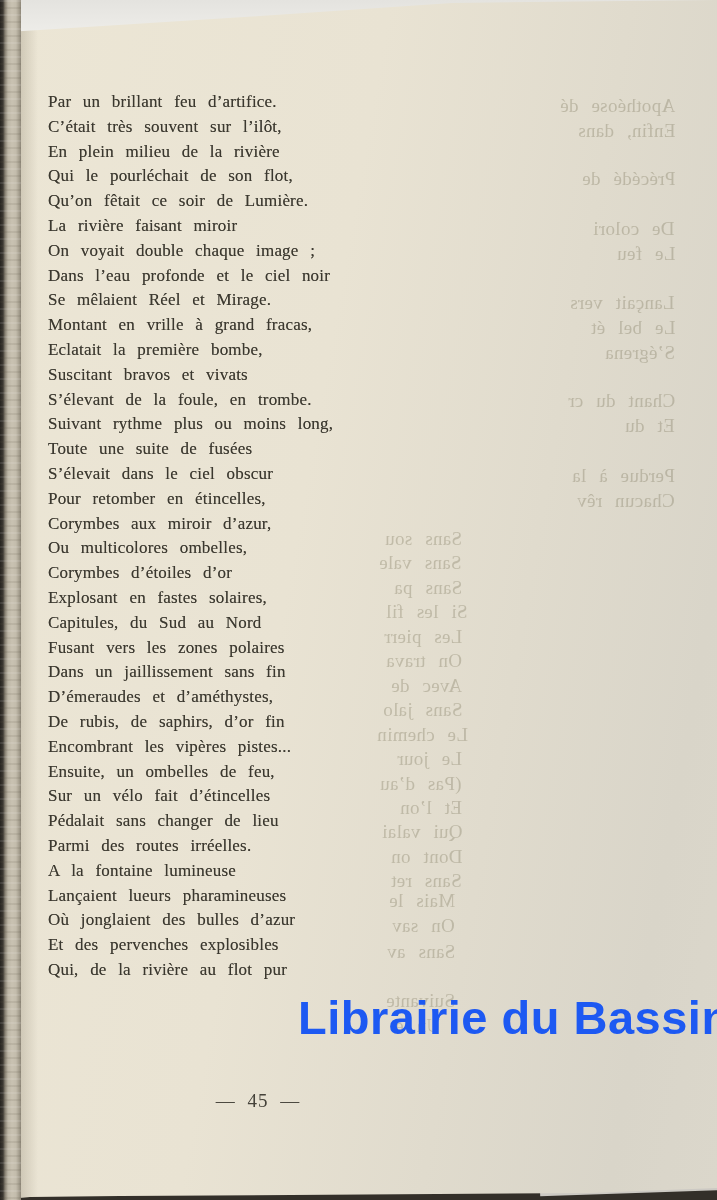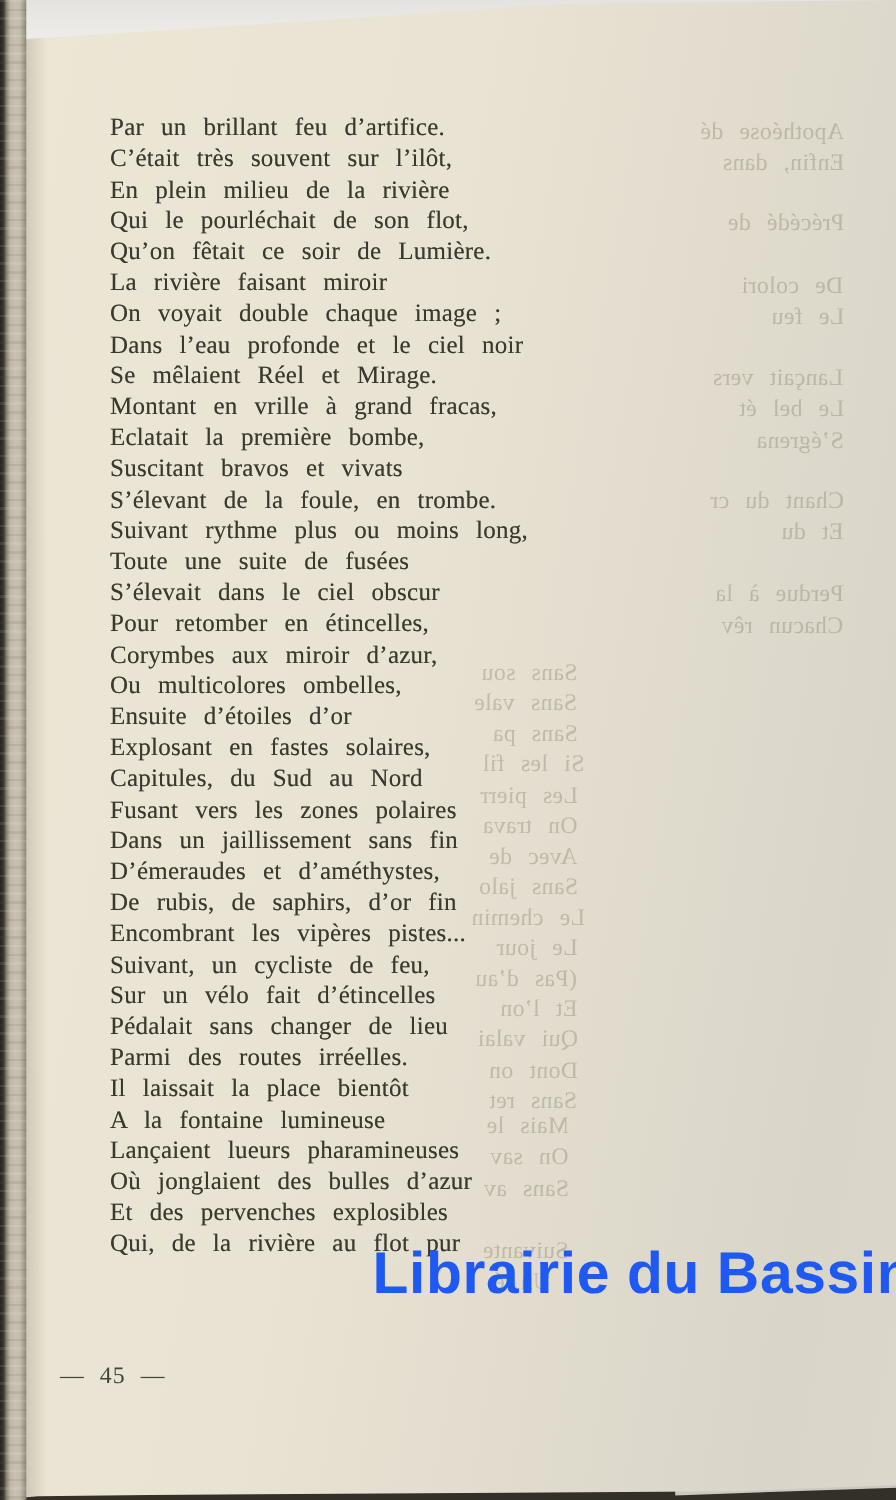--- a/index.html
+++ b/index.html
@@ -44,30 +44,29 @@
   }
   .edge-strip::after{
     content:"";position:absolute;inset:0;
     background:repeating-linear-gradient(to bottom,
       rgba(255,255,255,0.10) 0 2px,rgba(0,0,0,0) 2px 7px,
       rgba(90,82,66,0.12) 7px 9px,rgba(0,0,0,0) 9px 14px);
   }
 
   .poem{
     position:absolute;left:48px;top:90px;width:420px;z-index:5;
-    font-size:20px;color:#3b382f;
+    font-size:17px;color:#3b382f;
     letter-spacing:0.2px;word-spacing:0.42em;
     text-shadow:0 0 0.5px rgba(59,56,47,0.55);
-    margin-left:40px;
   }
   .poem .line{height:24.8px;line-height:24.8px;white-space:nowrap;}
 
   .page-number{
     position:absolute;left:48px;top:1090px;width:420px;z-index:5;
-    text-align:left;font-size:19px;color:#45423a;
+    text-align:center;font-size:19px;color:#45423a;
     letter-spacing:1px;word-spacing:6px;
   }
 
   
   .ghosts{position:absolute;inset:0;z-index:4;}
   .ghost{
     position:absolute;display:inline-block;white-space:nowrap;
     font-size:19px;color:rgba(124,116,90,0.34);
     letter-spacing:0.3px;word-spacing:0.4em;
     transform:scaleX(-1);filter:blur(0.4px);
@@ -140,33 +139,32 @@
         <div class="line">Montant en vrille à grand fracas,</div>
         <div class="line">Eclatait la première bombe,</div>
         <div class="line">Suscitant bravos et vivats</div>
         <div class="line">S’élevant de la foule, en trombe.</div>
         <div class="line">Suivant rythme plus ou moins long,</div>
         <div class="line">Toute une suite de fusées</div>
         <div class="line">S’élevait dans le ciel obscur</div>
         <div class="line">Pour retomber en étincelles,</div>
         <div class="line">Corymbes aux miroir d’azur,</div>
         <div class="line">Ou multicolores ombelles,</div>
-        <div class="line">Ensuite d’étoiles d’or</div>
+        <div class="line">Corymbes d’étoiles d’or</div>
         <div class="line">Explosant en fastes solaires,</div>
         <div class="line">Capitules, du Sud au Nord</div>
         <div class="line">Fusant vers les zones polaires</div>
         <div class="line">Dans un jaillissement sans fin</div>
         <div class="line">D’émeraudes et d’améthystes,</div>
         <div class="line">De rubis, de saphirs, d’or fin</div>
         <div class="line">Encombrant les vipères pistes...</div>
-        <div class="line">Suivant, un cycliste de feu,</div>
+        <div class="line">Ensuite, un ombelles de feu,</div>
         <div class="line">Sur un vélo fait d’étincelles</div>
         <div class="line">Pédalait sans changer de lieu</div>
         <div class="line">Parmi des routes irréelles.</div>
-        <div class="line">Il laissait la place bientôt</div>
         <div class="line">A la fontaine lumineuse</div>
         <div class="line">Lançaient lueurs pharamineuses</div>
         <div class="line">Où jonglaient des bulles d’azur</div>
         <div class="line">Et des pervenches explosibles</div>
         <div class="line">Qui, de la rivière au flot pur</div>
       </div>
 
     <div class="page-number">— 45 —</div>
 
     <div class="watermark" style="color: rgb(29, 89, 242);">Librairie du Bassin</div>

